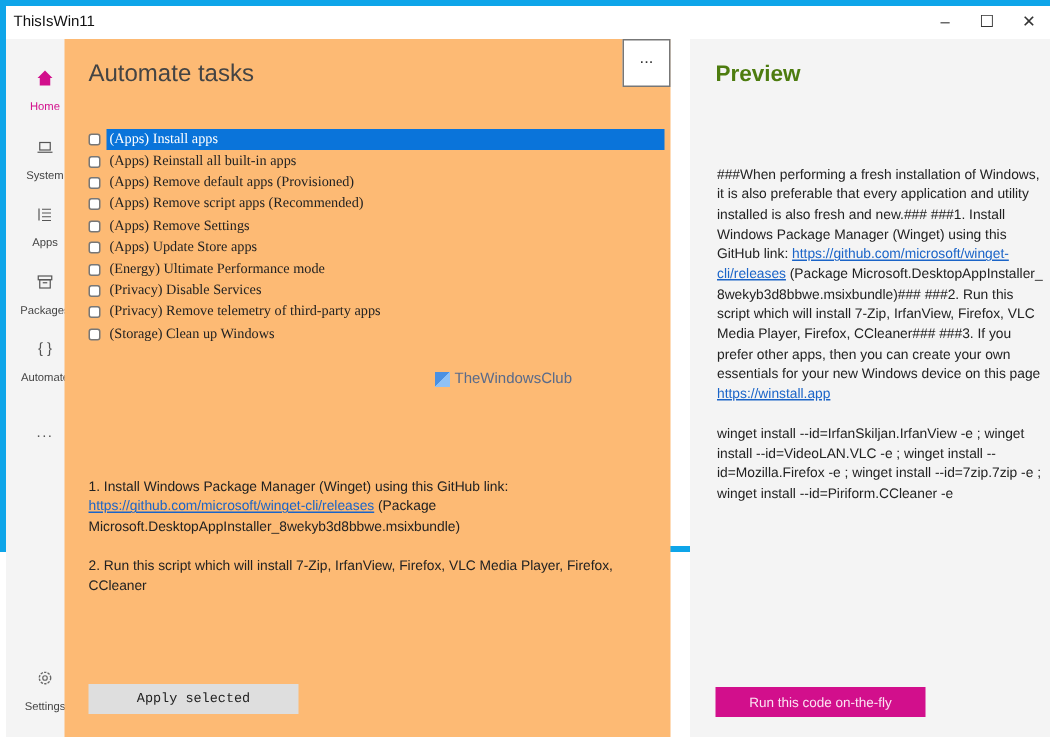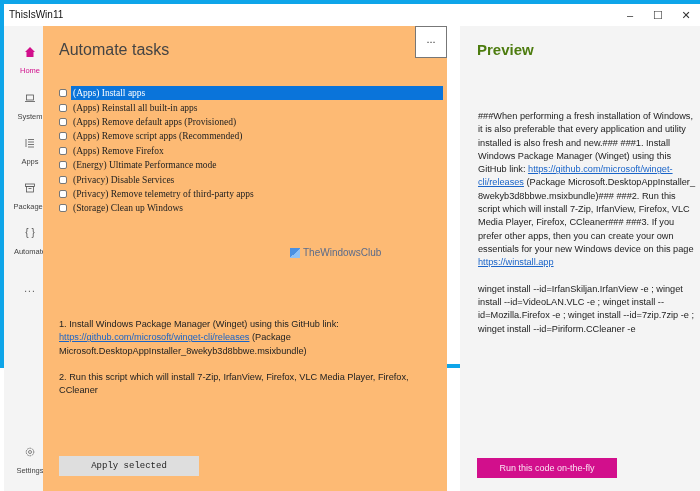--- a/index.html
+++ b/index.html
@@ -112,21 +112,25 @@
       <div class="task">
           <span class="cb"></span>
           <span class="task-label">(Apps) Remove default apps (Provisioned)</span>
         </div>
       <div class="task">
           <span class="cb"></span>
           <span class="task-label">(Apps) Remove script apps (Recommended)</span>
         </div>
       <div class="task">
           <span class="cb"></span>
-          <span class="task-label">(Apps) Remove Firefox</span>
+          <span class="task-label">(Apps) Remove Settings</span>
+        </div>
+      <div class="task">
+          <span class="cb"></span>
+          <span class="task-label">(Apps) Update Store apps</span>
         </div>
       <div class="task">
           <span class="cb"></span>
           <span class="task-label">(Energy) Ultimate Performance mode</span>
         </div>
       <div class="task">
           <span class="cb"></span>
           <span class="task-label">(Privacy) Disable Services</span>
         </div>
       <div class="task">

